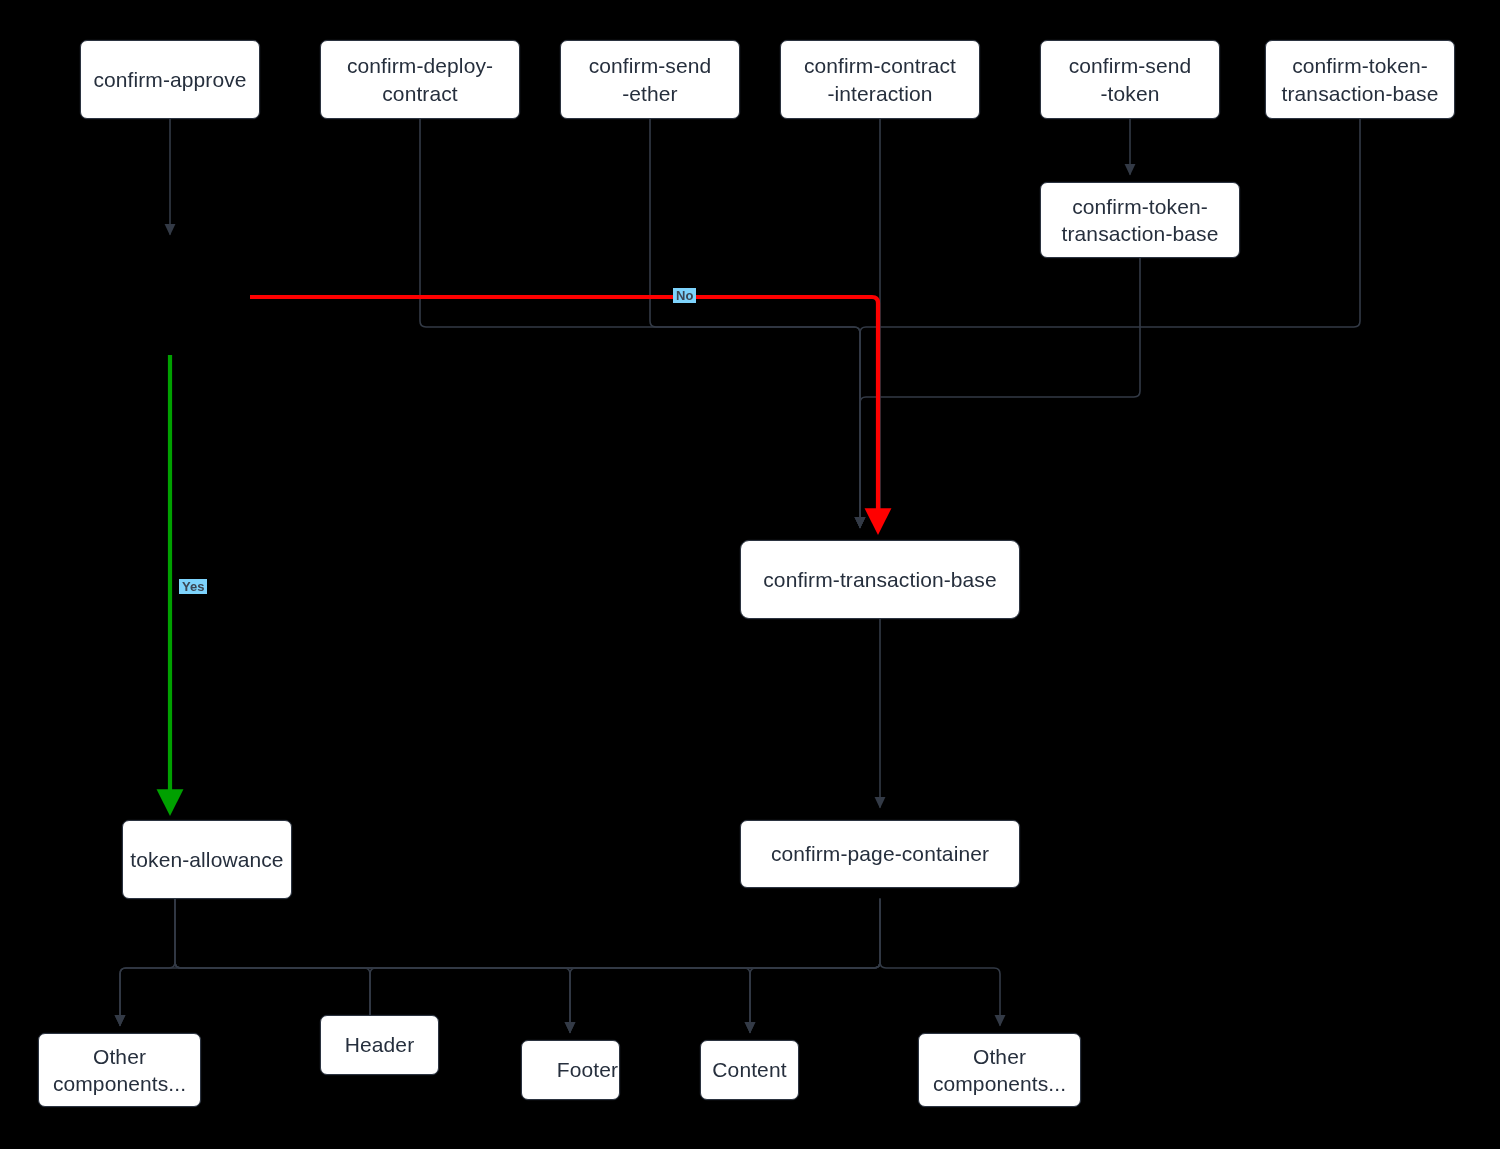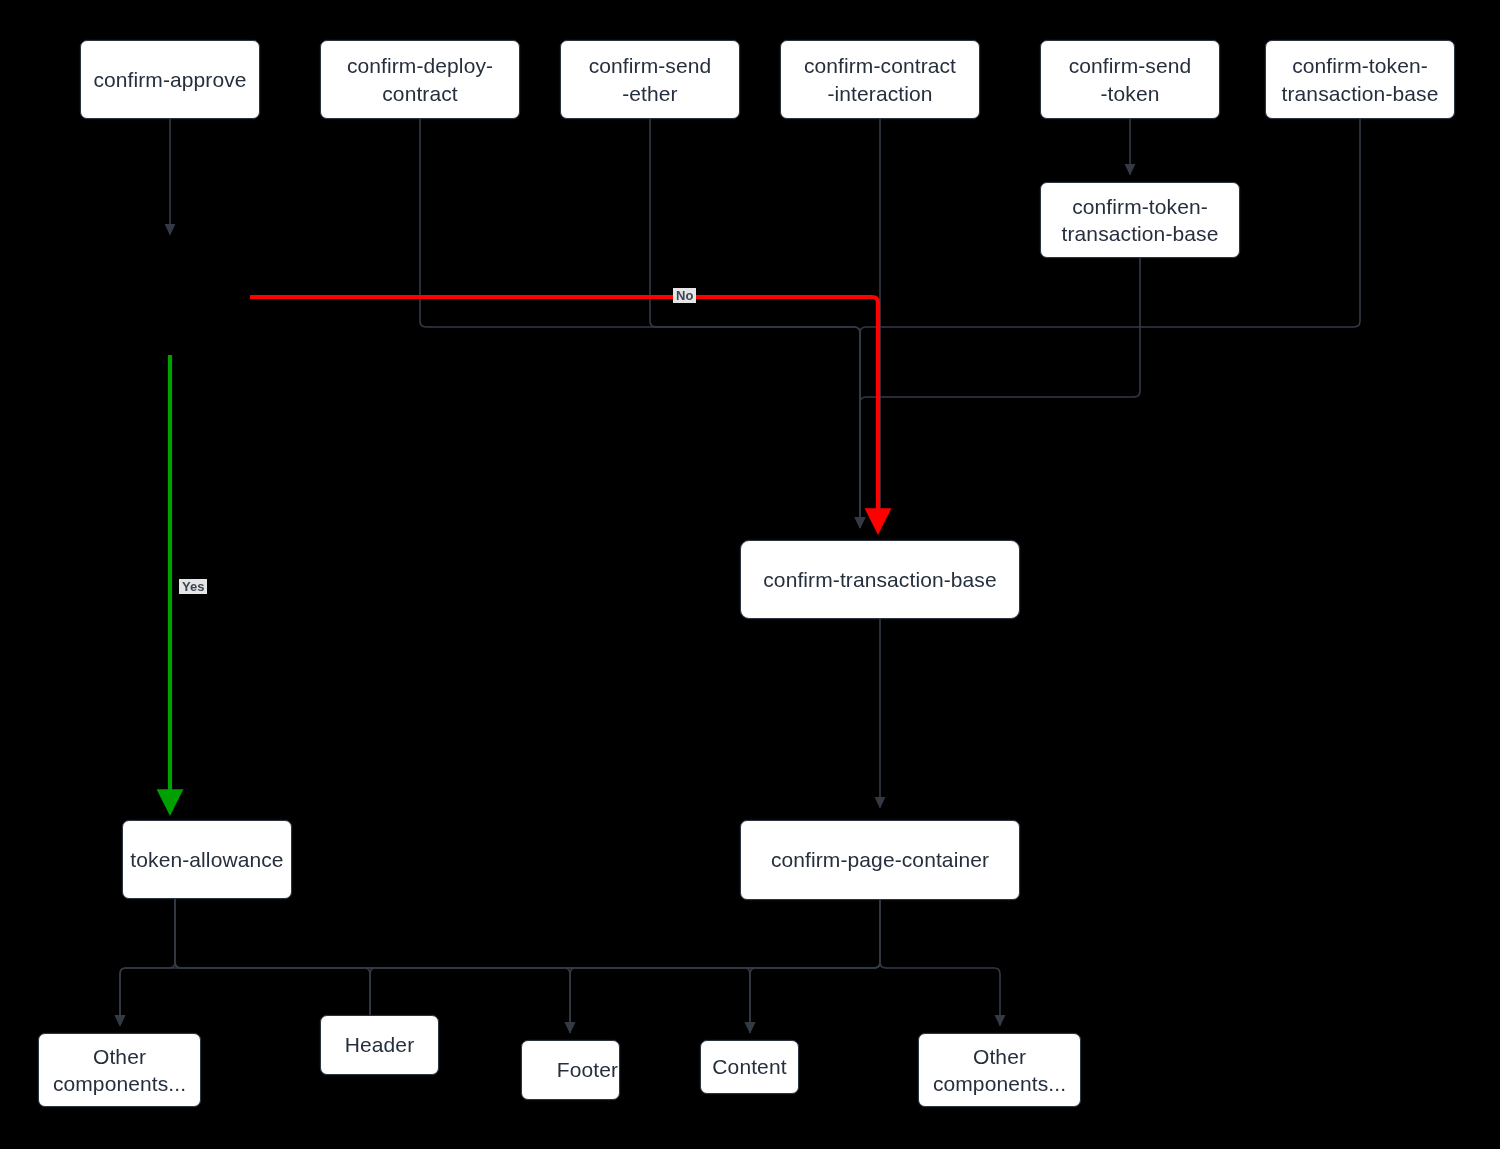--- a/index.html
+++ b/index.html
@@ -33,21 +33,21 @@
     display:flex;align-items:center;justify-content:center;
     color:#262f3d;font-size:22px;
   }
   .diamond .dshape{position:absolute;left:0;top:0;width:100%;height:100%;}
   .diamond .lbl{position:relative;z-index:2;}
   .edgelabel{
     position:absolute;
     color:#3c4654;
     font-size:13px;
     font-weight:bold;
-    background:#e5e5e5;
+    background:#7dd3fc;
     padding:0 3px;
     white-space:nowrap;
   }
 </style>
 </head>
 <body>
 
 <div id="stage">
 
   <svg id="edges" viewBox="0 0 1500 1149" xmlns="http://www.w3.org/2000/svg">
@@ -134,38 +134,38 @@
   </div>
 
   <div class="node" style="left:740px;top:540px;width:280px;height:79px;border-radius:9px;">
     <span class="lbl">confirm-transaction-base</span>
   </div>
 
   <div class="node" style="left:90px;top:820px;width:170px;height:79px;margin-left:32px;">
     <span class="lbl">token-allowance</span>
   </div>
 
-  <div class="node" style="left:740px;top:820px;width:280px;height:80px;">
+  <div class="node" style="left:740px;top:820px;width:280px;height:68px;">
     <span class="lbl">confirm-page-container</span>
   </div>
 
   <div class="node" style="left:38px;top:1033px;width:163px;height:74px;">
     <span class="lbl">Other
 components...</span>
   </div>
 
   <div class="node" style="left:320px;top:1015px;width:119px;height:60px;">
     <span class="lbl">Header</span>
   </div>
 
   <div class="node" style="left:521px;top:1040px;width:99px;height:60px;padding-left:40px;">
     <span class="lbl">Footer</span>
   </div>
 
-  <div class="node" style="left:700px;top:1040px;width:99px;height:54px;">
+  <div class="node" style="left:700px;top:1040px;width:99px;height:60px;">
     <span class="lbl">Content</span>
   </div>
 
   <div class="node" style="left:918px;top:1033px;width:163px;height:74px;">
     <span class="lbl">Other
 components...</span>
   </div>
 
   <div class="edgelabel" style="left:673px;top:288px;"><span>No</span></div>
 

